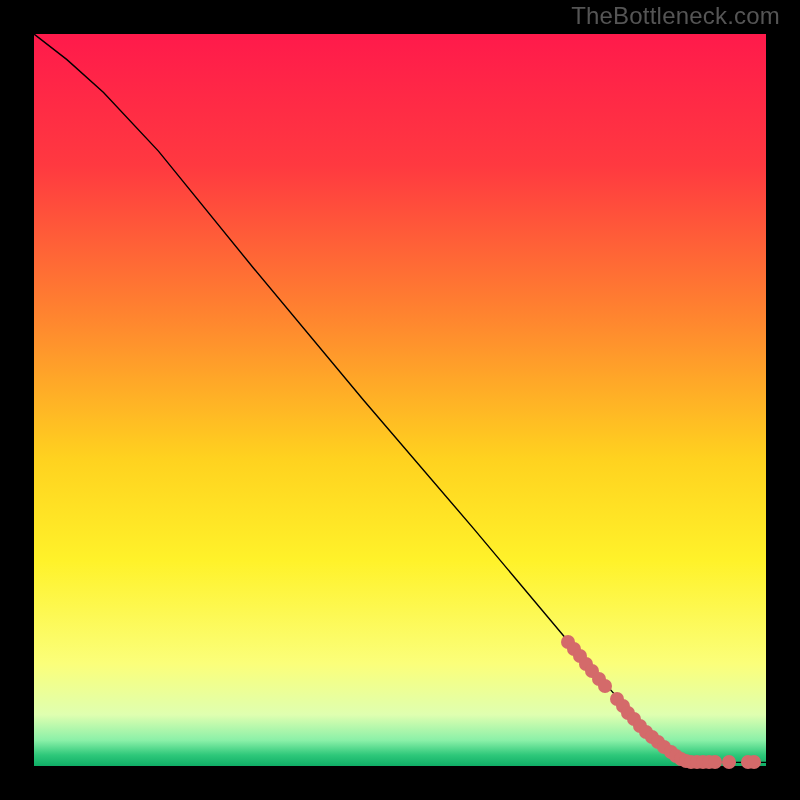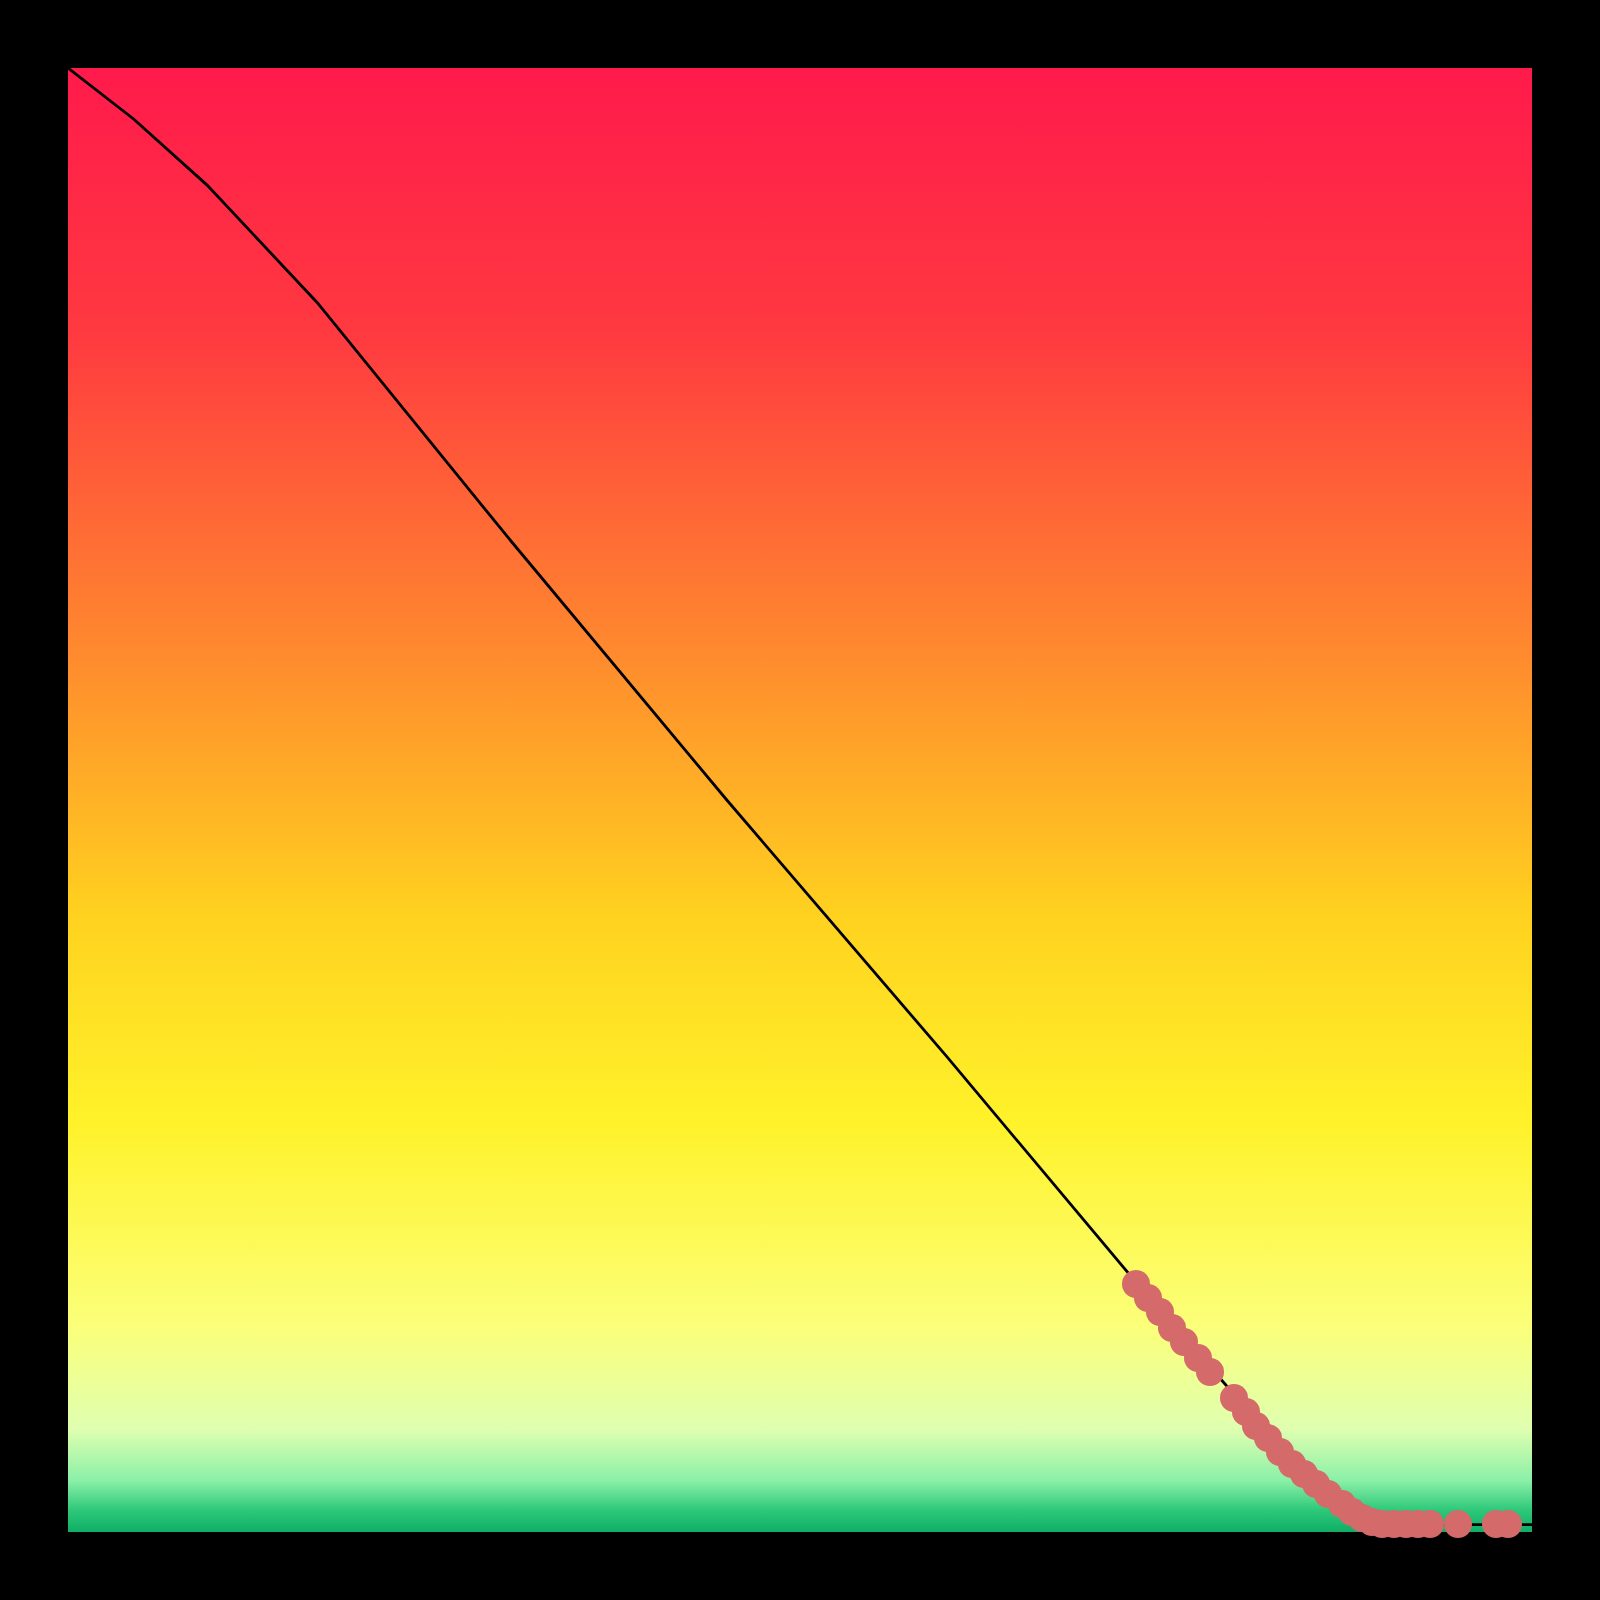--- a/index.html
+++ b/index.html
@@ -46,20 +46,21 @@
     height: 14px;
     border-radius: 50%;
     background: #d46a6a;
     transform: translate(-50%, -50%);
   }
 </style>
 </head>
 <body>
 
 <div class="frame">
+  <div class="attribution">TheBottleneck.com</div>
 
   <div class="plot">
     <svg class="curve" viewBox="0 0 732 732" preserveAspectRatio="none">
       <defs>
         <linearGradient id="bg-grad" x1="0" y1="0" x2="0" y2="1">
         <stop offset="0%" stop-color="#ff1a4b"></stop>
             <stop offset="18%" stop-color="#ff3940"></stop>
             <stop offset="40%" stop-color="#ff8a2e"></stop>
             <stop offset="57.99999999999999%" stop-color="#ffd21f"></stop>
             <stop offset="72%" stop-color="#fff22a"></stop>

